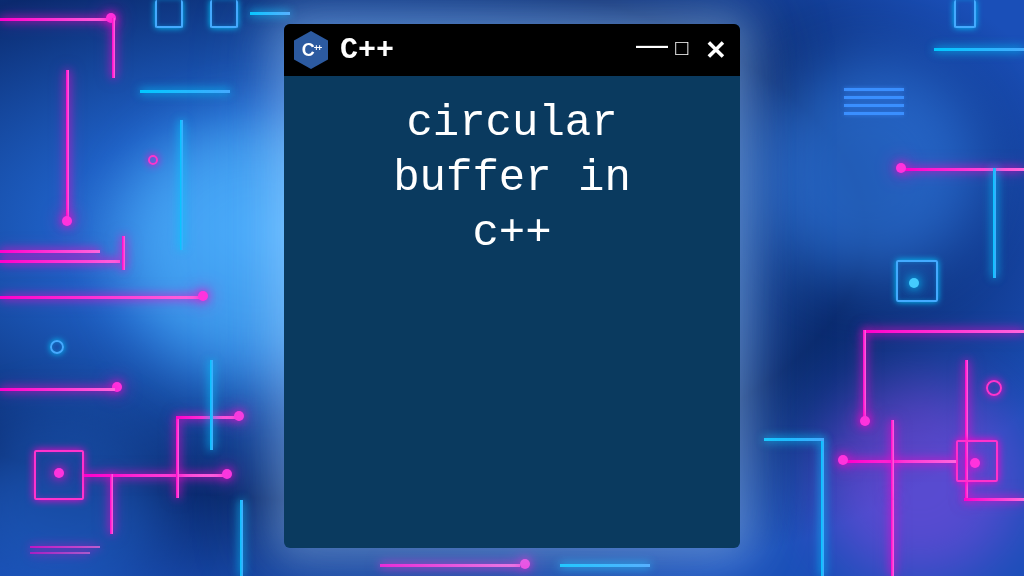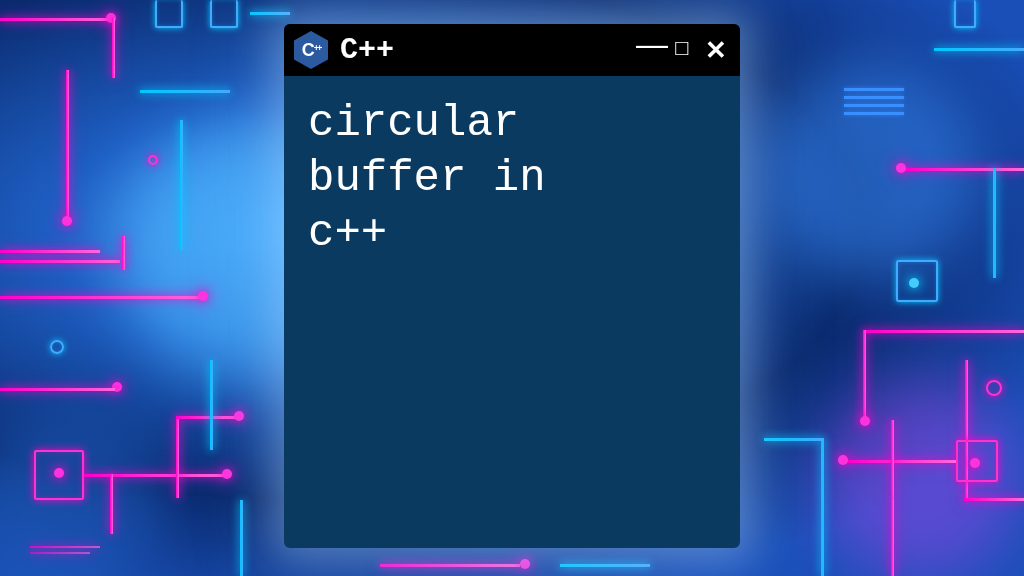--- a/index.html
+++ b/index.html
@@ -171,20 +171,21 @@
     
     .content {
       flex: 1;
       padding: 20px 24px;
       color: #ffffff;
       font-size: 44px;
       line-height: 1.25;
       font-family: 'Consolas', 'Courier New', monospace;
       white-space: pre-line;
       letter-spacing: 0px;
+      text-align: center;
     }
   </style>
 </head>
 <body>
 
 <div class="bg-circuit">
 
   <div class="glow-blob" style="left:120px;top:120px;width:260px;height:260px;background:#4db8ff;opacity:0.6"></div>
   <div class="glow-blob" style="left:760px;top:60px;width:220px;height:220px;background:#3a8fff;opacity:0.5"></div>
   <div class="glow-blob" style="left:820px;top:380px;width:200px;height:200px;background:#cc44ff;opacity:0.35"></div>

